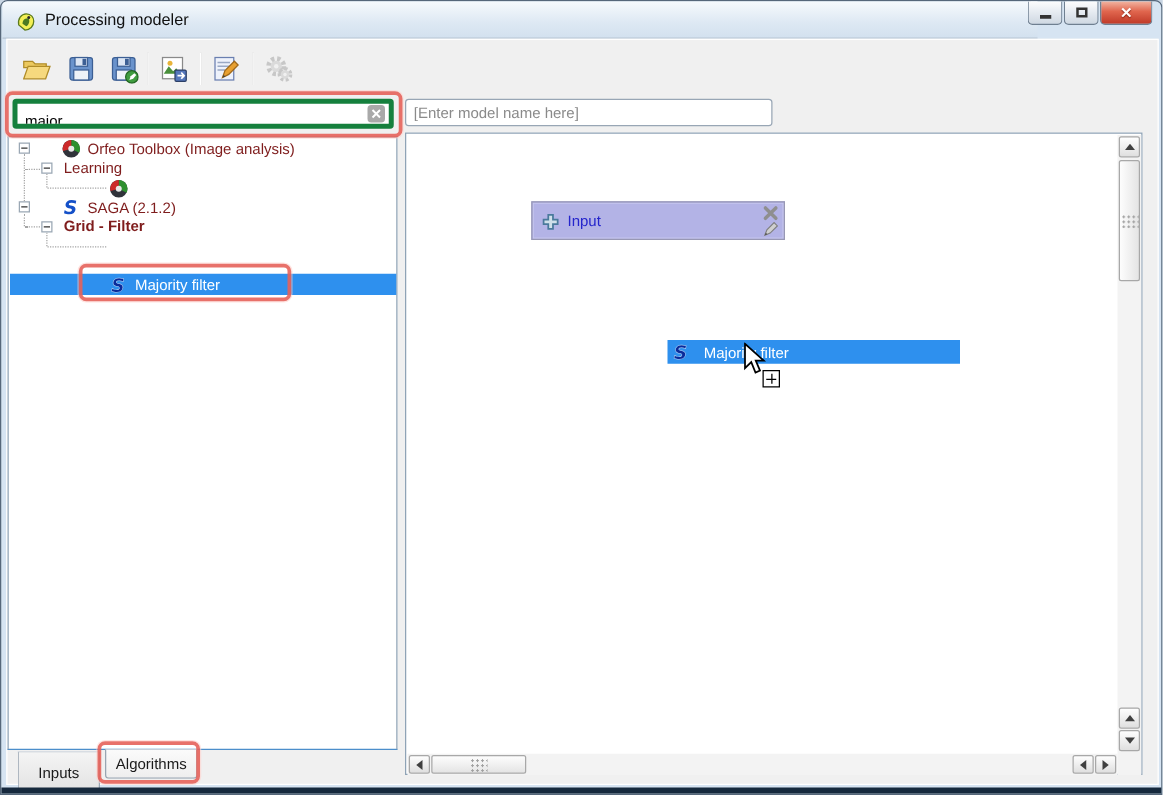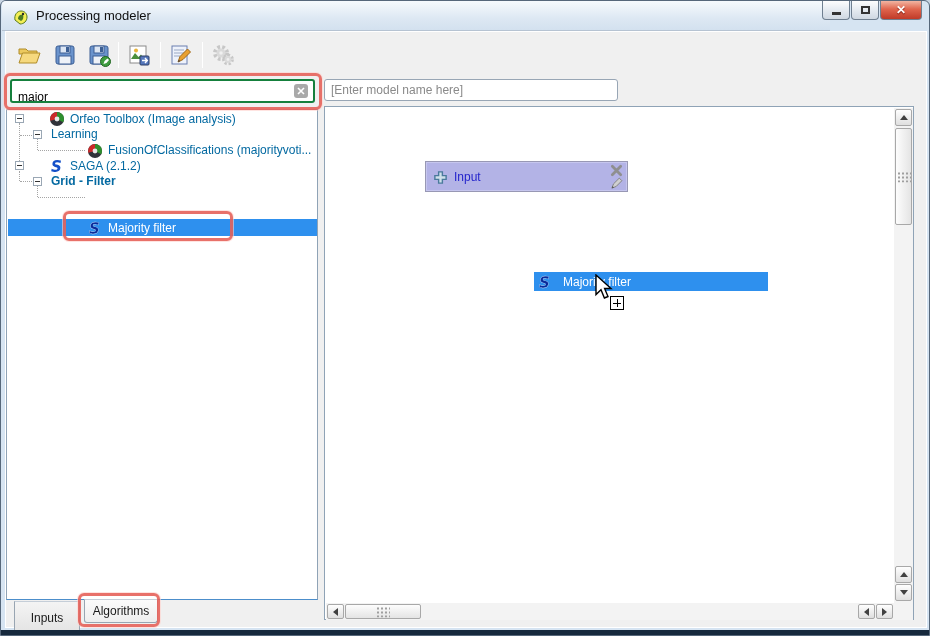--- a/index.html
+++ b/index.html
@@ -21,27 +21,27 @@
   .glyph-max{width:9px;height:8px;border:2px solid #333;}
   .glyph-close{color:#fff;font-size:12px;font-weight:bold;text-shadow:0 1px 1px #7a1408;}
   
   #client{left:4px;top:30px;width:922px;height:597px;background:#f0f0f0;border:1px solid #fff;}
   
   .toolbtn{top:8px;width:30px;height:30px;display:flex;align-items:center;justify-content:center;border-radius:3px;}
   .toolsep{top:10px;width:1px;height:26px;background:#c2c2c2;border-right:1px solid #fff;}
   .disabled{opacity:.5;filter:grayscale(1);}
   
   .annotation{border:3px solid rgba(230,98,90,.9);border-radius:6px;box-shadow:0 0 0 1px rgba(255,210,205,.6);pointer-events:none;z-index:40;}
-  #search-input{left:4px;top:47px;width:305px;height:24px;border:2px solid #15803d;border-radius:3px;
+  #search-input{left:4px;top:47px;width:305px;height:24px;border:4px solid #15803d;border-radius:3px;
     padding:13px 22px 2px 6px;font-size:12px;font-family:"Liberation Sans",sans-serif;color:#000;background:#fff;}
   #search-clear{left:288px;top:52px;width:14px;height:14px;background:#a9a9a9;border-radius:3px;
     display:flex;align-items:center;justify-content:center;}
   
   #tree{left:0;top:77px;width:312px;height:491px;background:#fff;border:1px solid #8fa3b6;border-bottom:1px solid #4c8ecb;}
-  .trow{position:absolute;height:16px;font-size:12px;color:#0369a1;white-space:nowrap;}
+  .trow{position:absolute;height:16px;font-size:12px;color:#7f1d1d;white-space:nowrap;}
   .expander{position:absolute;width:9px;height:9px;background:#fff;border:1px solid #9aa7b4;}
   .expander::after{content:"";position:absolute;left:1px;top:3px;width:5px;height:1px;background:#333;}
   .ticon{position:absolute;width:16px;height:16px;}
   .dotted-v{position:absolute;width:1px;border-left:1px dotted #a5a5a5;}
   .dotted-h{position:absolute;height:1px;border-top:1px dotted #a5a5a5;}
   #sel-row{left:1px;top:109px;width:309px;height:17px;background:#2e90ee;}
   
   .tab{position:absolute;border:1px solid #98a5b2;border-top:1px solid #c5ced8;border-radius:0 0 3px 3px;
     font-size:12px;color:#1a1a1a;display:flex;align-items:center;justify-content:center;
     background:linear-gradient(#f4f4f4,#e3e3e3);}
@@ -189,21 +189,20 @@
 
       <div class="expander" style="left:26px;top:20px;"></div>
       <div class="trow" style="left:44px;top:17px;">Learning</div>
 
       <svg class="ticon" style="left:80px;top:33px;" viewBox="0 0 16 16">
         <circle cx="8" cy="8" r="7" fill="#30333a"></circle>
         <path d="M8 1a7 7 0 0 1 6.2 10.2L8 8z" fill="#2e8f2e"></path>
         <path d="M8 1a7 7 0 0 0-6.6 8.8L8 8z" fill="#cc2a2a"></path>
         <circle cx="8" cy="8" r="2.4" fill="#e8e8e8"></circle>
       </svg>
-      <div class="trow" style="left:101px;top:33px;">FusionOfClassifications (majorityvoti...</div>
 
       <div class="expander" style="left:8px;top:51px;"></div>
       <svg class="ticon" style="left:42px;top:48px;" viewBox="0 0 16 16">
         <text x="2" y="13.5" font-size="15" font-weight="bold" font-style="italic" fill="#1450c8" font-family="DejaVu Sans, sans-serif">S</text>
       </svg>
       <div class="trow" style="left:63px;top:49px;">SAGA (2.1.2)</div>
 
       <div class="expander" style="left:26px;top:67px;"></div>
       <div class="trow" style="left:44px;top:64px;font-weight:bold;">Grid - Filter</div>
 

